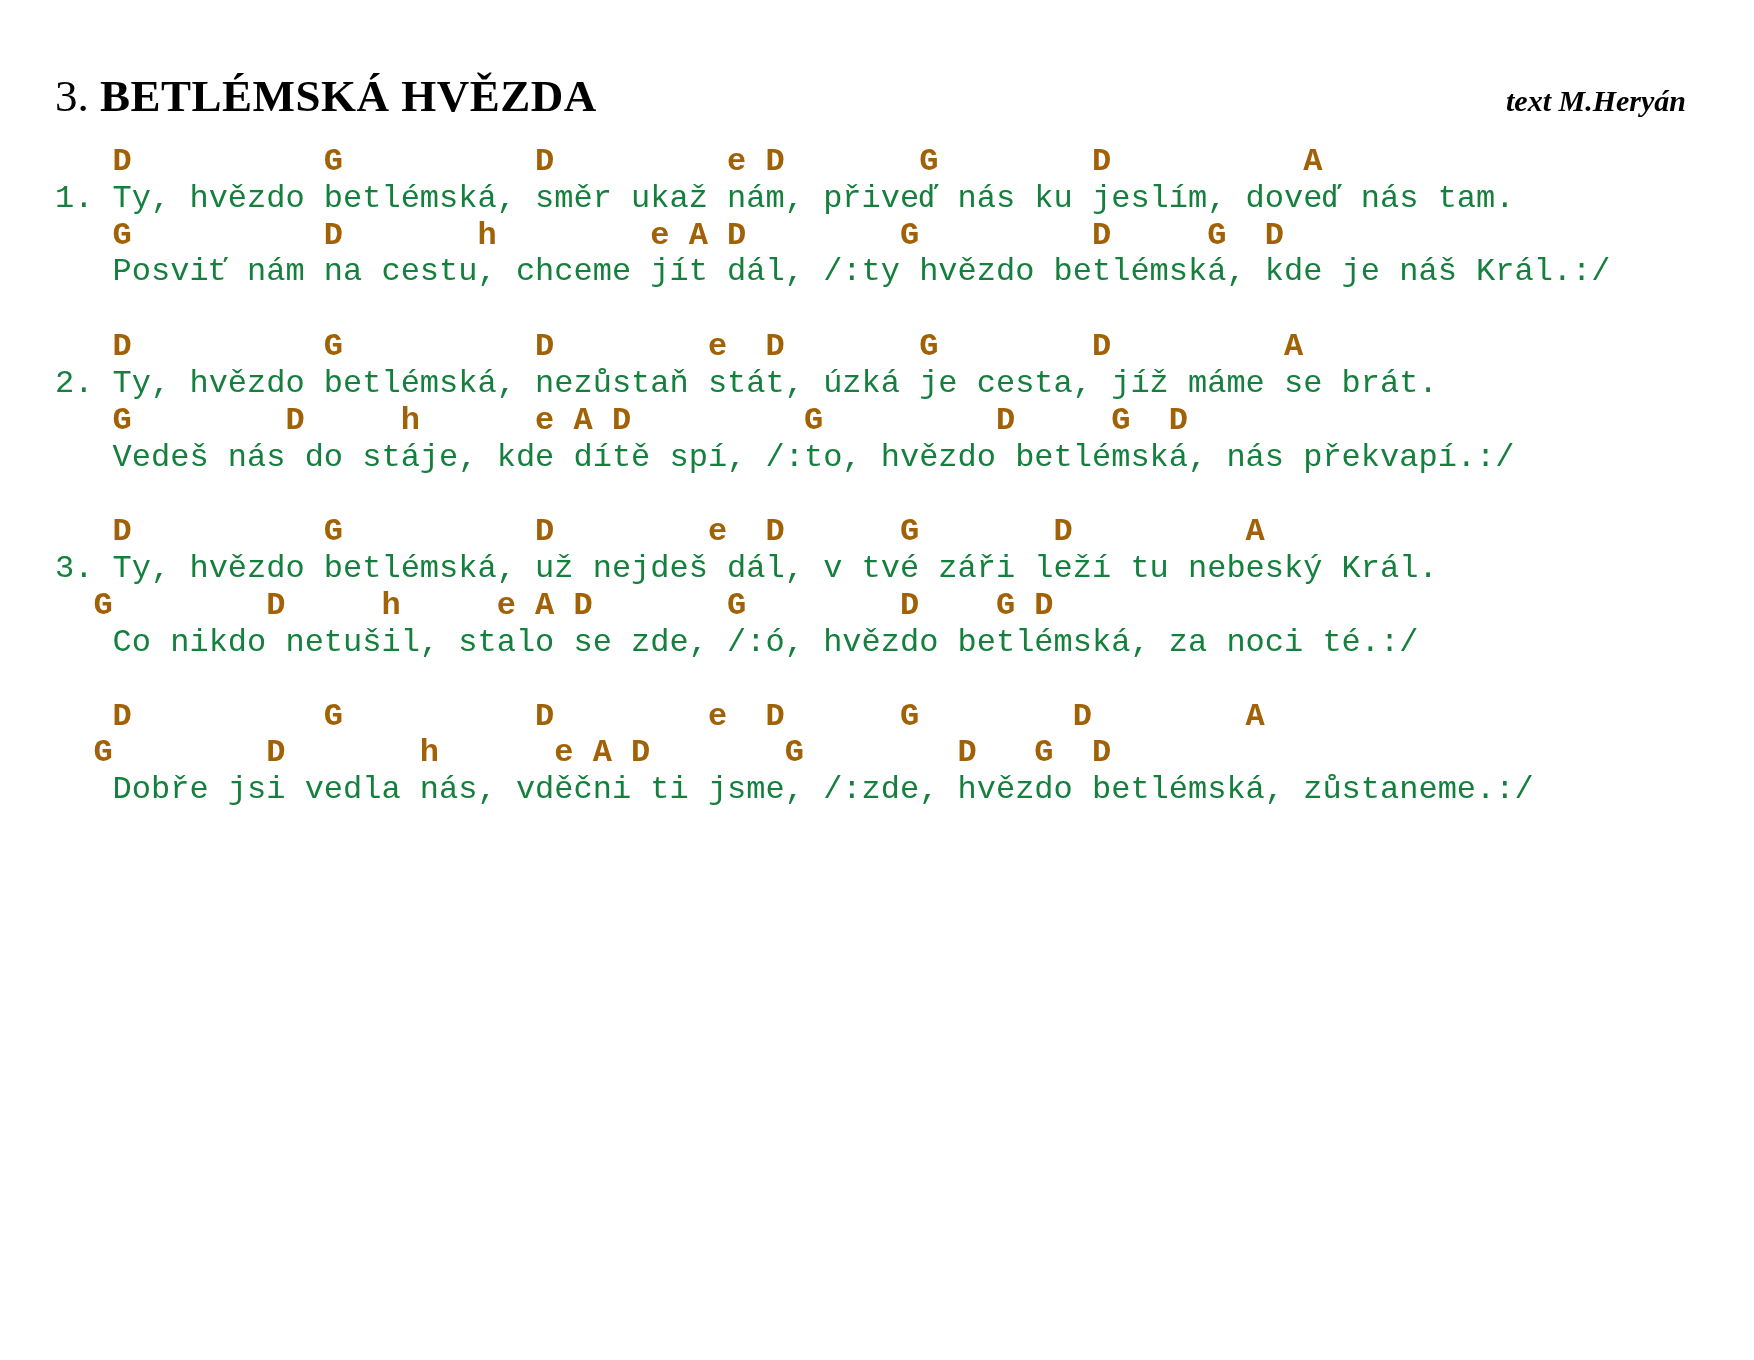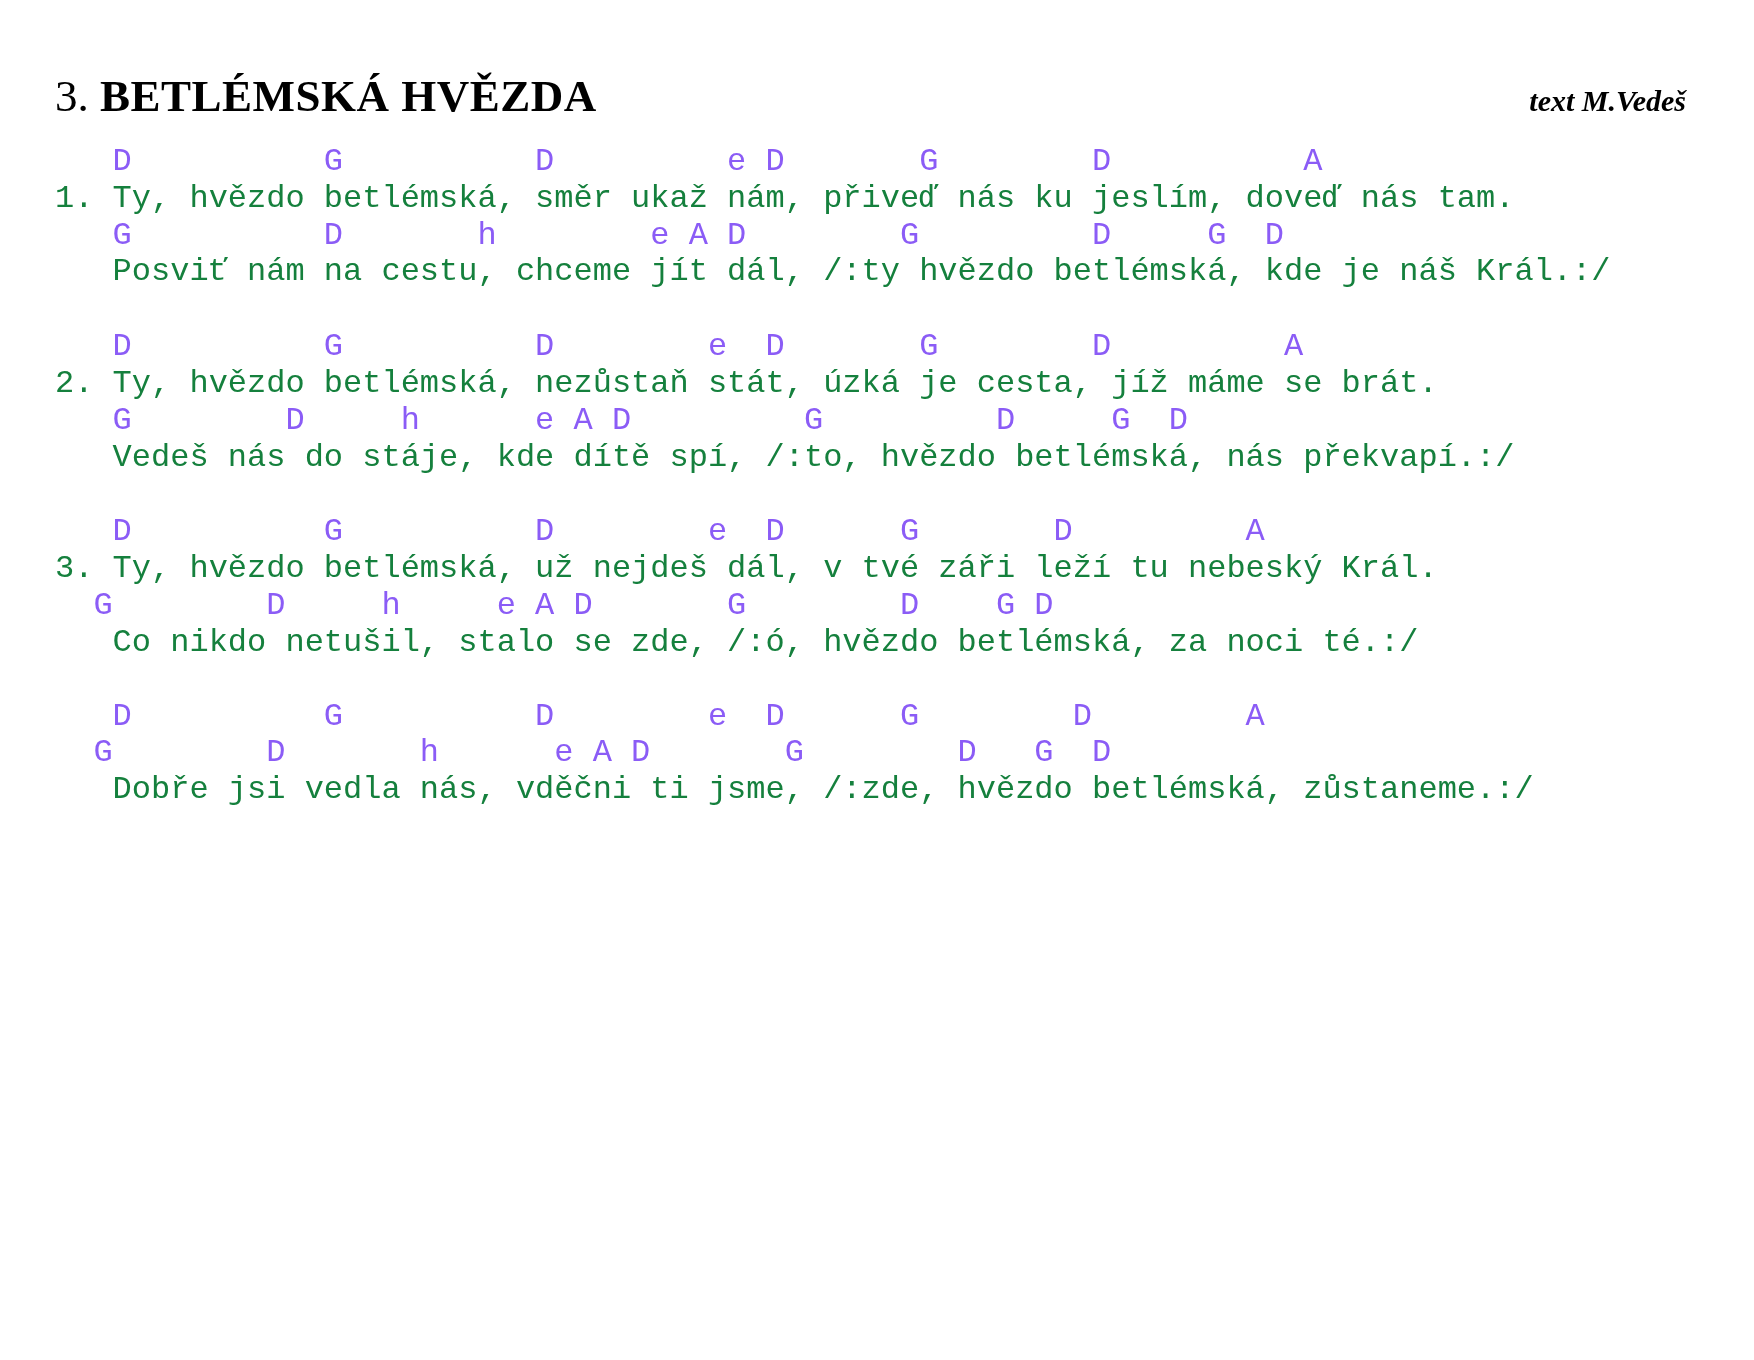--- a/index.html
+++ b/index.html
@@ -49,22 +49,22 @@
   
   .verses {
     margin-top: 22px;
   }
   .verse {
     margin-bottom: 38px;
   }
   .verse:last-child { margin-bottom: 0; }
 
   .chord-line {
-    color: #8b5cf6;
-    font-weight: normal;
+    color: #a16207;
+    font-weight: bold;
     font-size: 35px;
     line-height: 1.12;
     white-space: pre;
     font-family: "Liberation Serif", "DejaVu Serif", serif;
   }
   .text-line {
     color: #15803d;
     font-size: 40px;
     line-height: 1.18;
     white-space: pre;
@@ -83,21 +83,21 @@
 </head>
 <body>
 
 <div class="page">
 
   <div class="header">
     <div class="title">
       <span class="num">3.</span>
       <span class="name">BETLÉMSKÁ HVĚZDA</span>
     </div>
-    <div class="author">text M.Vedeš</div>
+    <div class="author">text M.Heryán</div>
   </div>
 
   <div class="verses">
 
     <div class="verse">
       <div class="chord-line mono">   D          G          D         e D       G        D          A</div>
       <div class="text-line mono">1. Ty, hvězdo betlémská, směr ukaž nám, přiveď nás ku jeslím, doveď nás tam.</div>
       <div class="chord-line mono">   G          D       h        e A D        G         D     G  D</div>
       <div class="text-line mono">   Posviť nám na cestu, chceme jít dál, /:ty hvězdo betlémská, kde je náš Král.:/</div>
     </div>

